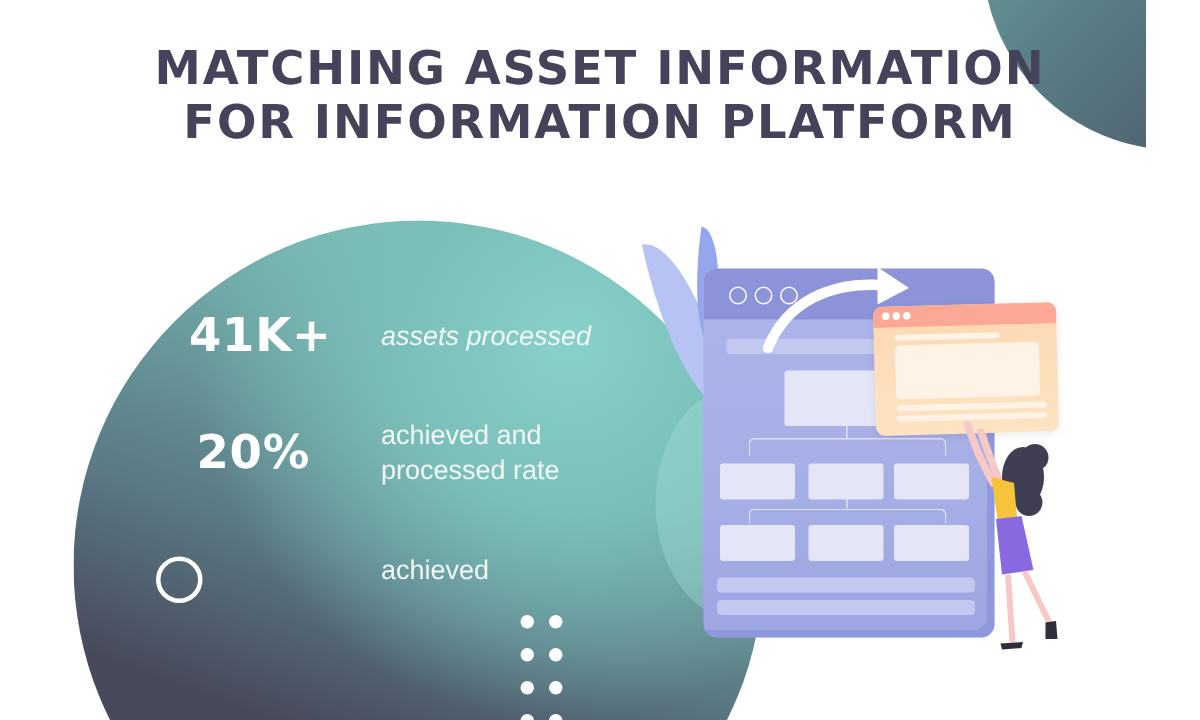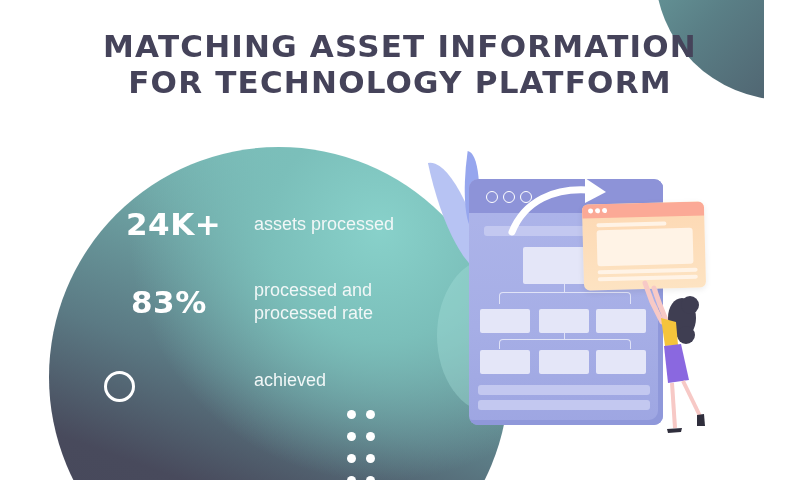--- a/index.html
+++ b/index.html
@@ -63,34 +63,34 @@
   .arrow { position:absolute; left:0; top:0; }
 </style>
 </head>
 <body>
 
 <div class="corner-circle"></div>
 <div class="corner-clip"></div>
 
 <h1 class="title">
   <span>MATCHING ASSET INFORMATION</span>
-  <span>FOR TECHNOLOGY PLATFORM</span>
+  <span>FOR INFORMATION PLATFORM</span>
 </h1>
 
 <div class="big-circle"></div>
 <div class="blob"></div>
 
 <div>
-  <div class="stat stat-value" style="left:126px;top:206px;">24K+</div>
-  <div class="stat stat-label" style="left:254px;top:213px;">assets processed</div>
+  <div class="stat stat-value" style="left:126px;top:206px;">41K+</div>
+  <div class="stat stat-label" style="left:254px;top:213px;font-style:italic;">assets processed</div>
 </div>
 
 <div>
-  <div class="stat stat-value" style="left:131px;top:284px;">83%</div>
-  <div class="stat stat-label" style="left:254px;top:279px;">processed and</div>
+  <div class="stat stat-value" style="left:131px;top:284px;">20%</div>
+  <div class="stat stat-label" style="left:254px;top:279px;">achieved and</div>
   <div class="stat stat-label" style="left:254px;top:302px;">processed rate</div>
   <div class="stat stat-label" style="left:254px;top:325px;margin-top:44px;">achieved</div>
 </div>
 
 <div class="ring"></div>
 
 <div>
   <div class="dot" style="left:347px;top:410px;"></div>
   <div class="dot" style="left:366px;top:410px;"></div>
   <div class="dot" style="left:347px;top:432px;"></div>

